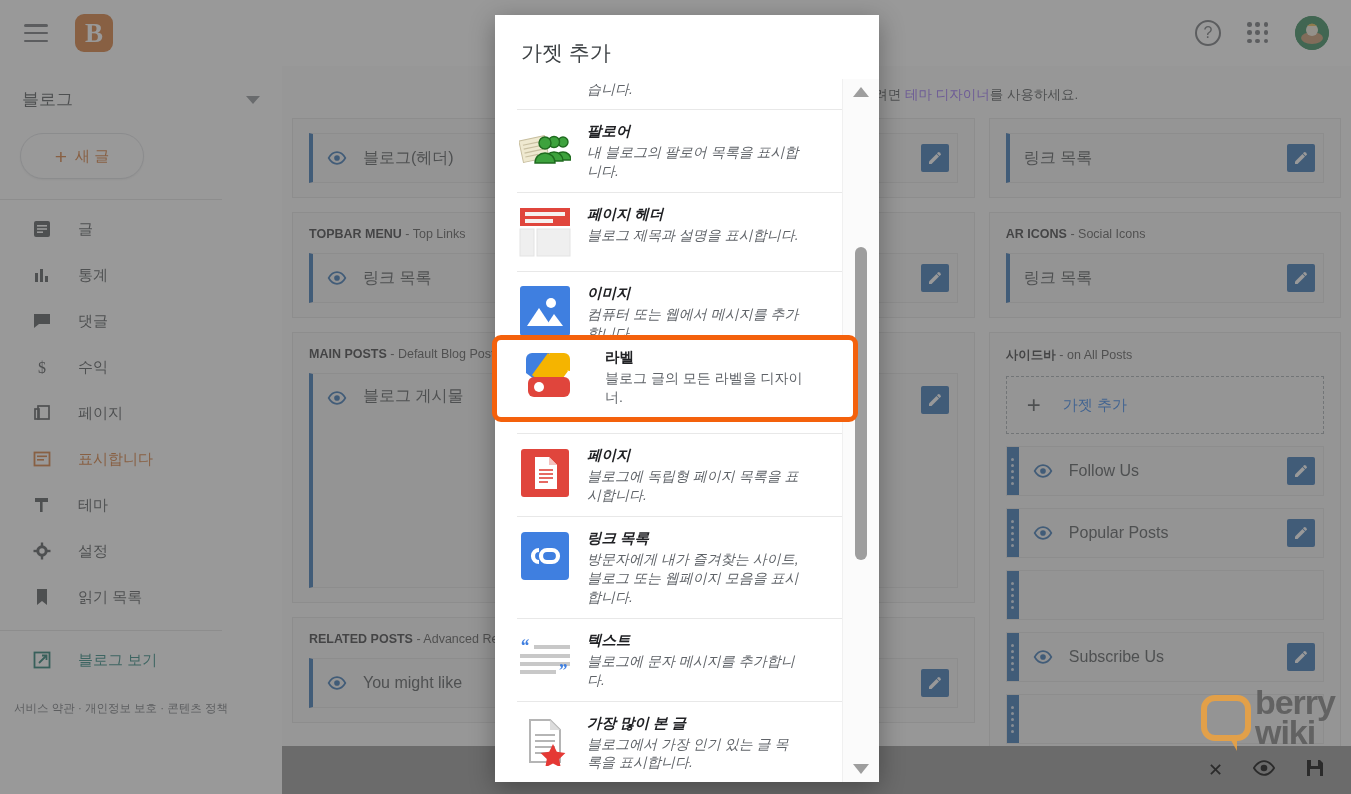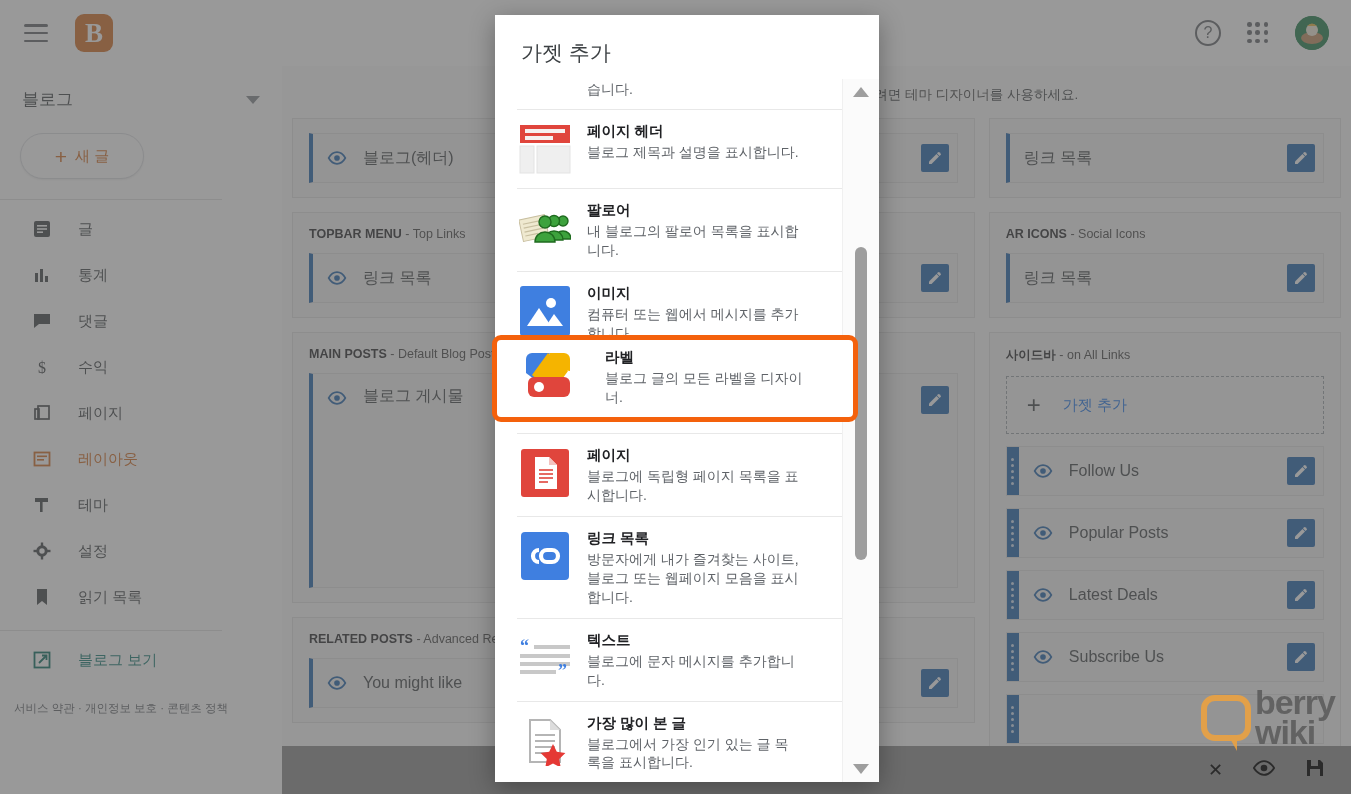--- a/index.html
+++ b/index.html
@@ -56,21 +56,21 @@
     gap: 26px; font-size: 15px; color: #3c4043; }
   .nav-item.active { color: #d2691e; }
   .nav-item svg { flex: 0 0 auto; }
   .nav-item.viewblog { color: #0f766e; }
   .legal { position: absolute; bottom: 78px; left: 14px; font-size: 11.5px; color: #5f6368; }
 
   
   .content { position: absolute; top: 66px; left: 282px; right: 0; bottom: 0;
     background: #fafafa; padding: 14px 10px 0 10px; overflow: hidden; }
   .content-desc { font-size: 13.5px; color: #3c4043; text-align: center; padding: 6px 0 14px 0; }
-  .content-desc a { color: #404040; text-decoration: none; }
+  .content-desc a { color: #8b5cf6; text-decoration: none; }
   .cols { display: flex; gap: 14px; align-items: flex-start; }
   .col { display: flex; flex-direction: column; gap: 14px; }
   .col-left { width: 700px; }
   .col-right { width: 361px; }
   .section {
     background: #f5f5f5; border: 1px solid #e0e0e0; padding: 14px 16px;
   }
   .section-title { font-size: 12.5px; font-weight: 700; color: #202124; margin-bottom: 12px; }
   .section-title .sub { font-weight: 400; color: #404040; }
   .widget-row {
@@ -115,21 +115,21 @@
 
   
   .dialog {
     position: absolute; left: 495px; top: 15px; width: 384px; height: 767px;
     background: #fff; box-shadow: 0 6px 24px rgba(0,0,0,.32);
     display: flex; flex-direction: column; overflow: hidden;
   }
   .dialog-title { font-size: 21px; color: #3c4043; padding: 24px 26px 12px 26px; }
   .dialog-bodywrap { position: relative; flex: 1; overflow: hidden; }
   .dialog-list { position: absolute; inset: 0; right: 37px; overflow: hidden;
-    padding-left: 22px; }
+    padding-left: 22px; font-style: italic; }
   .trunc-line { font-size: 14px; color: #5f6368; padding: 2px 0 10px 70px; }
 
   .wrow { display: flex; gap: 14px; padding: 11px 12px 11px 0; border-top: 1px solid #e8e8e8;
     align-items: flex-start; }
   .wrow:first-of-type { border-top: 1px solid #e8e8e8; }
   .wicon { width: 56px; height: 56px; flex: 0 0 56px; display: flex;
     align-items: center; justify-content: center; }
   .wtext { padding-top: 1px; }
   .wtitle { font-size: 14.5px; font-weight: 700; color: #202124; margin-bottom: 2px; }
   .wdesc { font-size: 14px; color: #5f6368; line-height: 1.35; max-width: 215px; }
@@ -241,21 +241,21 @@
               <rect x="3" y="6" width="4" height="10" fill="none" stroke="#3c4043" stroke-width="1.7"></rect>
             </svg>
           <span>페이지</span>
         </div>
         <div class="nav-item active">
           <svg width="20" height="20" viewBox="0 0 20 20">
               <rect x="2.5" y="3.5" width="15" height="13" fill="none" stroke="#d2691e" stroke-width="1.8"></rect>
               <rect x="5" y="6.5" width="10" height="1.6" fill="#d2691e"></rect>
               <rect x="5" y="10" width="7" height="1.6" fill="#d2691e"></rect>
             </svg>
-          <span>레이아웃</span>
+          <span>표시합니다</span>
         </div>
         <div class="nav-item">
           <svg width="20" height="20" viewBox="0 0 20 20">
               <rect x="3" y="3" width="13" height="4" fill="#3c4043"></rect>
               <rect x="8" y="7" width="2.6" height="10" fill="#3c4043"></rect>
             </svg>
           <span>테마</span>
         </div>
         <div class="nav-item">
           <svg width="20" height="20" viewBox="0 0 20 20">
@@ -385,21 +385,21 @@
               <span class="edit-btn">
                 <svg width="16" height="16" viewBox="0 0 24 24">
                     <path d="M3 17.2V21h3.8L18 9.8 14.2 6z" fill="#fff"></path>
                     <path d="M20.7 7.1a1 1 0 000-1.4l-2.4-2.4a1 1 0 00-1.4 0L15 5.2 18.8 9z" fill="#fff"></path>
                   </svg>
               </span>
             </div>
           </div>
 
           <div class="section">
-            <div class="section-title"><span>사이드바</span><span class="sub"> - on All Links</span></div>
+            <div class="section-title"><span>사이드바</span><span class="sub"> - on All Posts</span></div>
             <div class="add-widget-box">
               <span class="add-widget-plus">+</span>
               <span class="add-widget-label">가젯 추가</span>
             </div>
 
             <div class="sb-row" style="margin-bottom:12px">
               <span class="sb-handle">
                   <i></i>
                   <i></i>
                   <i></i>
@@ -443,33 +443,20 @@
               </span>
             </div>
             <div class="sb-row" style="margin-bottom:12px">
               <span class="sb-handle">
                   <i></i>
                   <i></i>
                   <i></i>
                   <i></i>
                   <i></i>
                 </span>
-              <span class="sb-body">
-                <svg class="eye" width="20" height="20" viewBox="0 0 24 24">
-                    <path d="M12 5C6 5 2 12 2 12s4 7 10 7 10-7 10-7-4-7-10-7z" fill="none" stroke="#1a5fa8" stroke-width="2"></path>
-                    <circle cx="12" cy="12" r="3.4" fill="#1a5fa8"></circle>
-                  </svg>
-                <span class="widget-name">Latest Deals</span>
-                <span class="edit-btn">
-                  <svg width="16" height="16" viewBox="0 0 24 24">
-                      <path d="M3 17.2V21h3.8L18 9.8 14.2 6z" fill="#fff"></path>
-                      <path d="M20.7 7.1a1 1 0 000-1.4l-2.4-2.4a1 1 0 00-1.4 0L15 5.2 18.8 9z" fill="#fff"></path>
-                    </svg>
-                </span>
-              </span>
             </div>
             <div class="sb-row" style="margin-bottom:12px">
               <span class="sb-handle">
                   <i></i>
                   <i></i>
                   <i></i>
                   <i></i>
                   <i></i>
                 </span>
               <span class="sb-body">
@@ -528,36 +515,20 @@
       <div class="wm-text">wiki</div>
     </div>
   </div>
 
   <div class="dialog">
     <div class="dialog-title">가젯 추가</div>
 
     <div class="dialog-bodywrap">
       <div class="dialog-list">
         <div class="trunc-line">습니다.</div>
-
-        <div class="wrow">
-          <span class="wicon">
-            <svg width="56" height="52" viewBox="0 0 56 52">
-              <rect x="3" y="2" width="50" height="18" fill="#e0453c"></rect>
-              <rect x="8" y="6" width="40" height="4" fill="#f6f0ef"></rect>
-              <rect x="8" y="13" width="28" height="4" fill="#f6f0ef"></rect>
-              <rect x="3" y="23" width="14" height="27" fill="#efefef" stroke="#e3e3e3"></rect>
-              <rect x="20" y="23" width="33" height="27" fill="#efefef" stroke="#e3e3e3"></rect>
-            </svg>
-          </span>
-          <span class="wtext">
-            <div class="wtitle">페이지 헤더</div>
-            <div class="wdesc">블로그 제목과 설명을 표시합니다.</div>
-          </span>
-        </div>
 
         <div class="wrow">
           <span class="wicon">
             <svg width="52" height="40" viewBox="0 0 52 40">
               <g transform="rotate(-12 20 20)">
                 <rect x="2" y="8" width="26" height="22" fill="#efe9d0" stroke="#c8bfa0"></rect>
                 <g stroke="#c8bfa0" stroke-width="1.2">
                   <line x1="5" y1="13" x2="24" y2="13"></line>
                     <line x1="5" y1="17" x2="24" y2="17"></line>
                   <line x1="5" y1="21" x2="24" y2="21"></line>
@@ -575,20 +546,36 @@
             </svg>
           </span>
           <span class="wtext">
             <div class="wtitle">팔로어</div>
             <div class="wdesc">내 블로그의 팔로어 목록을 표시합니다.</div>
           </span>
         </div>
 
         <div class="wrow">
           <span class="wicon">
+            <svg width="56" height="52" viewBox="0 0 56 52">
+              <rect x="3" y="2" width="50" height="18" fill="#e0453c"></rect>
+              <rect x="8" y="6" width="40" height="4" fill="#f6f0ef"></rect>
+              <rect x="8" y="13" width="28" height="4" fill="#f6f0ef"></rect>
+              <rect x="3" y="23" width="14" height="27" fill="#efefef" stroke="#e3e3e3"></rect>
+              <rect x="20" y="23" width="33" height="27" fill="#efefef" stroke="#e3e3e3"></rect>
+            </svg>
+          </span>
+          <span class="wtext">
+            <div class="wtitle">페이지 헤더</div>
+            <div class="wdesc">블로그 제목과 설명을 표시합니다.</div>
+          </span>
+        </div>
+
+        <div class="wrow">
+          <span class="wicon">
             <svg width="50" height="50" viewBox="0 0 50 50">
               <rect width="50" height="50" rx="3" fill="#3f7fe0"></rect>
               <circle cx="31" cy="17" r="5" fill="#fff"></circle>
               <path d="M7 40 L19 22 L31 40 Z" fill="#fff"></path>
               <path d="M26 40 L34 28 L43 40 Z" fill="#fff"></path>
             </svg>
           </span>
           <span class="wtext">
             <div class="wtitle">이미지</div>
             <div class="wdesc">컴퓨터 또는 웹에서 메시지를 추가합니다.</div>

